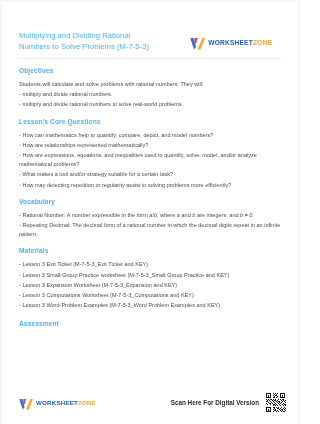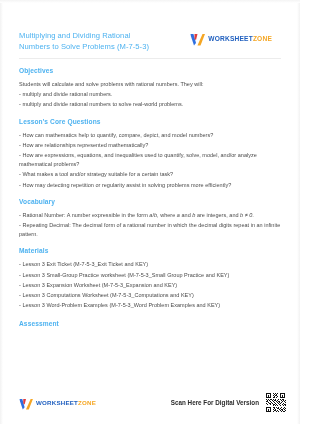--- a/index.html
+++ b/index.html
@@ -44,21 +44,21 @@
 
   .content {
     position: relative;
     padding: 30px 19px 0 19px;
     flex: 1 1 auto;
   }
 
   
   .header {
     display: flex;
-    align-items: flex-start;
+    align-items: center;
     justify-content: space-between;
     gap: 10px;
   }
   .doc-title {
     color: #4db2f0;
     font-size: 7.6px;
     line-height: 11px;
     font-weight: 400;
     max-width: 142px;
     letter-spacing: 0.05px;

